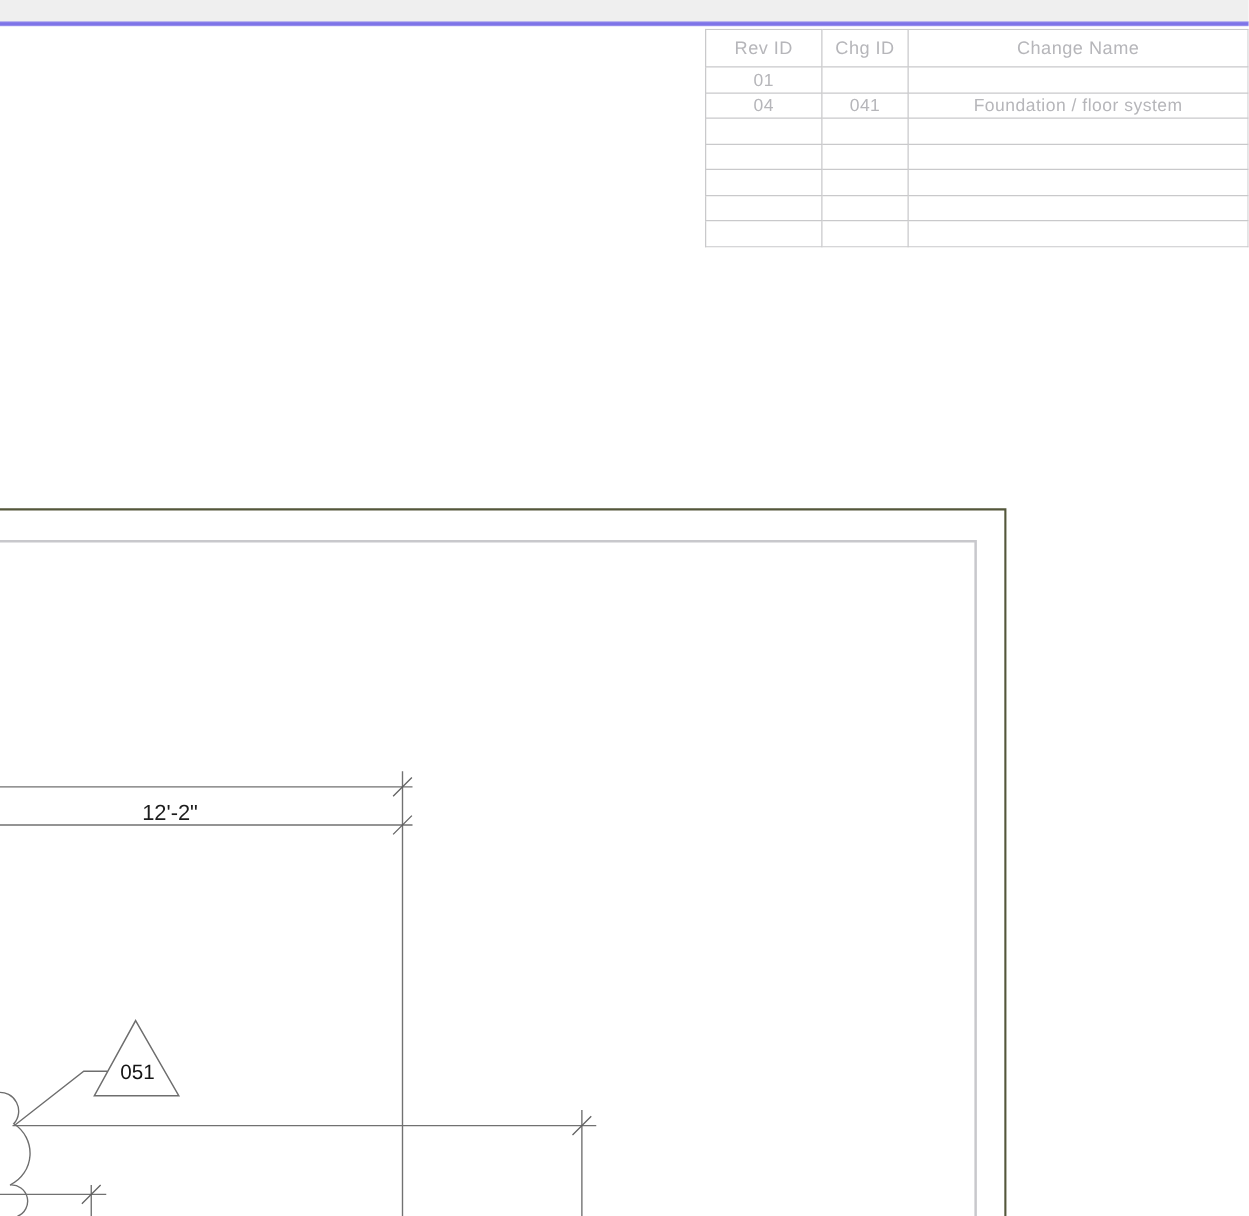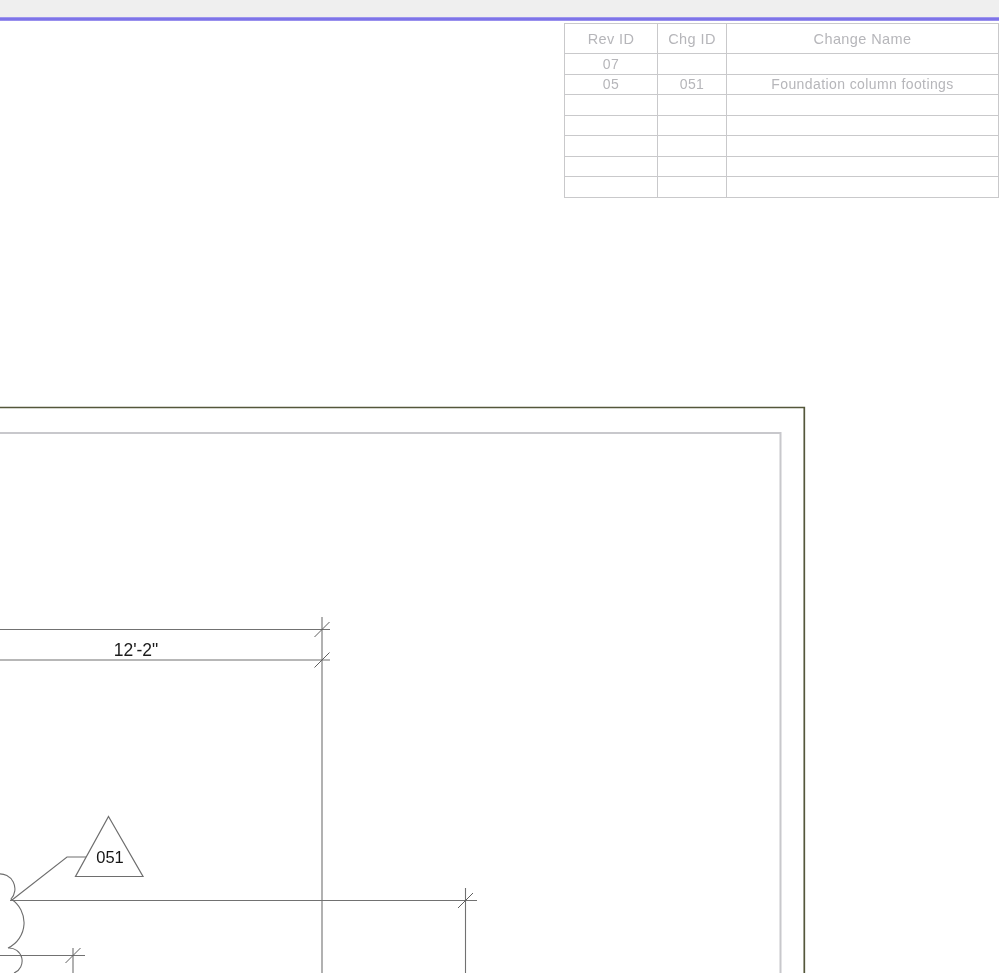--- a/index.html
+++ b/index.html
@@ -84,28 +84,28 @@
           <col class="col-chg">
           <col class="col-name">
       </colgroup>
       <tbody>
           <tr>
         <th>Rev ID</th>
         <th>Chg ID</th>
         <th>Change Name</th>
       </tr>
       <tr>
-        <td>07</td>
+        <td>01</td>
         <td></td>
         <td></td>
       </tr>
       <tr>
-        <td>05</td>
-        <td>051</td>
-        <td>Foundation column footings</td>
+        <td>04</td>
+        <td>041</td>
+        <td>Foundation / floor system</td>
       </tr>
       <tr>
         <td></td>
         <td></td>
         <td></td>
       </tr>
       <tr>
         <td></td>
         <td></td>
         <td></td>

